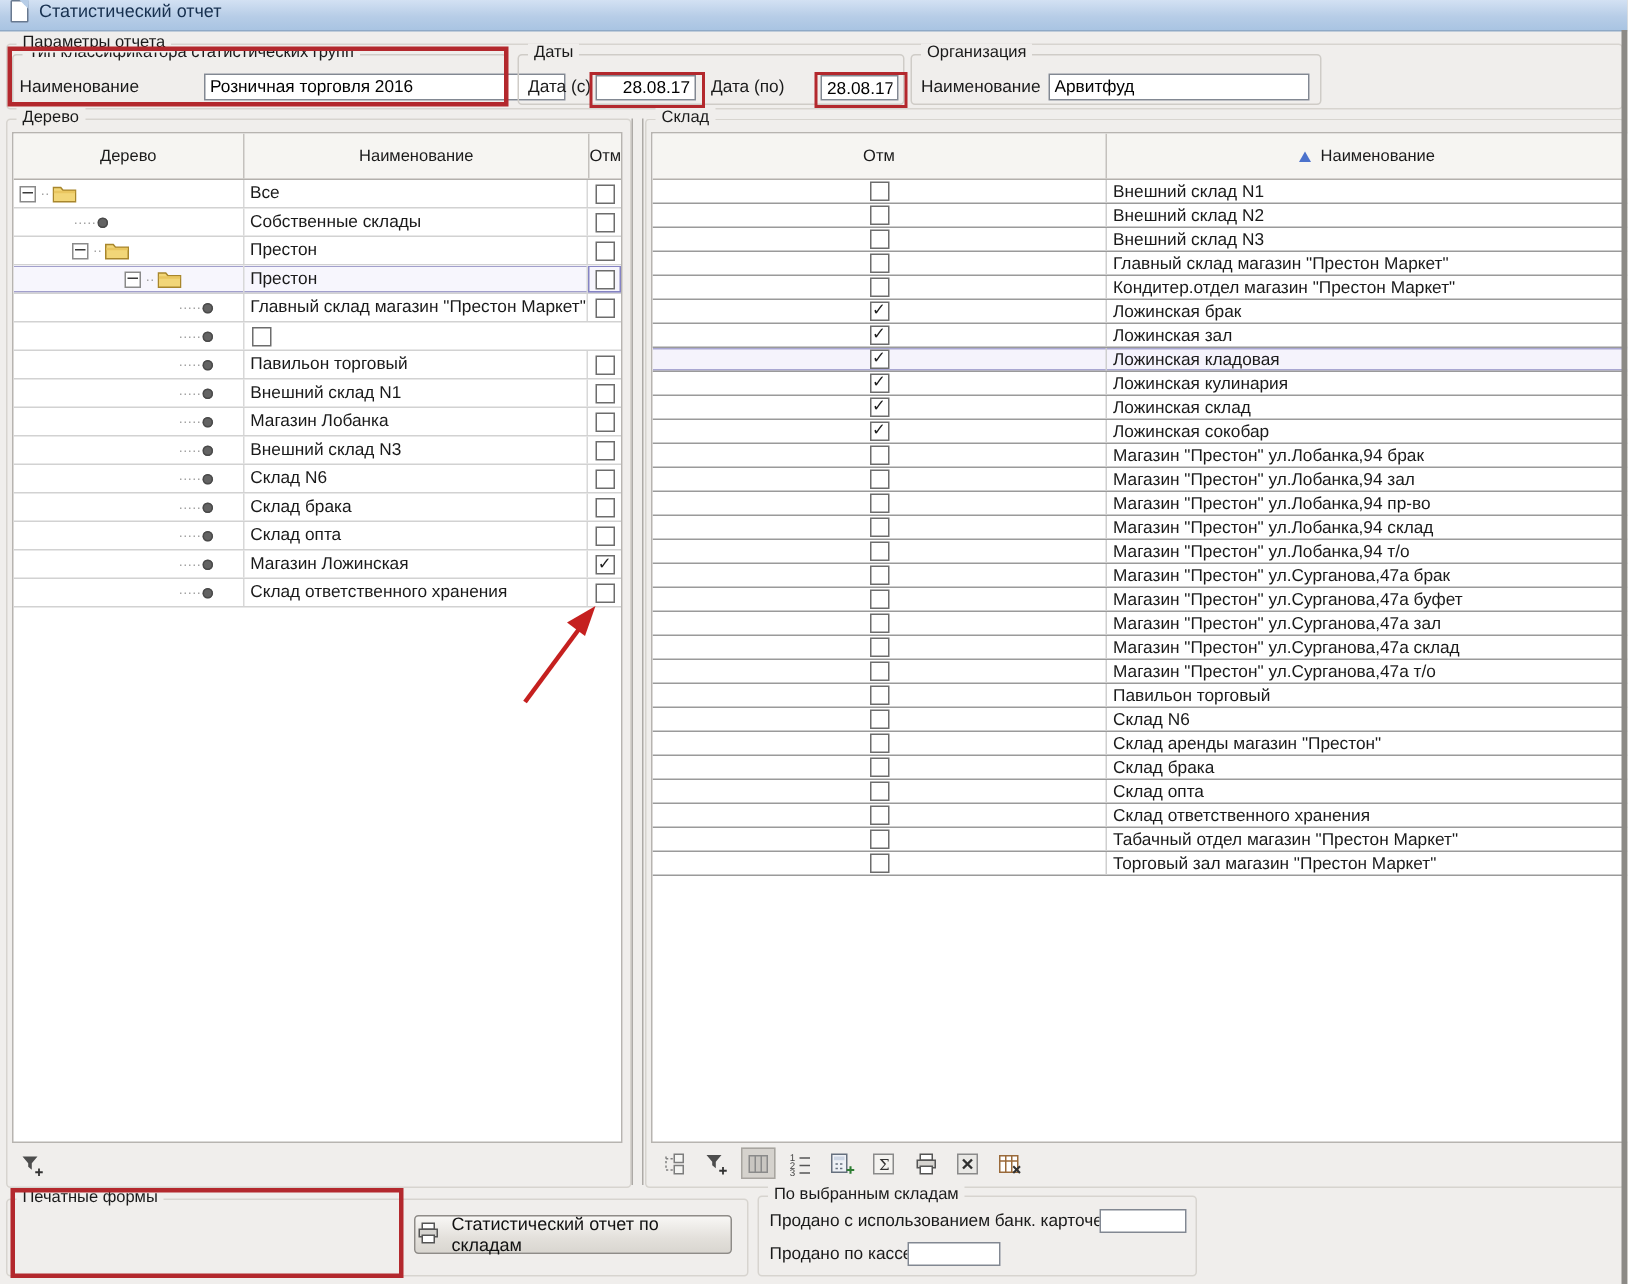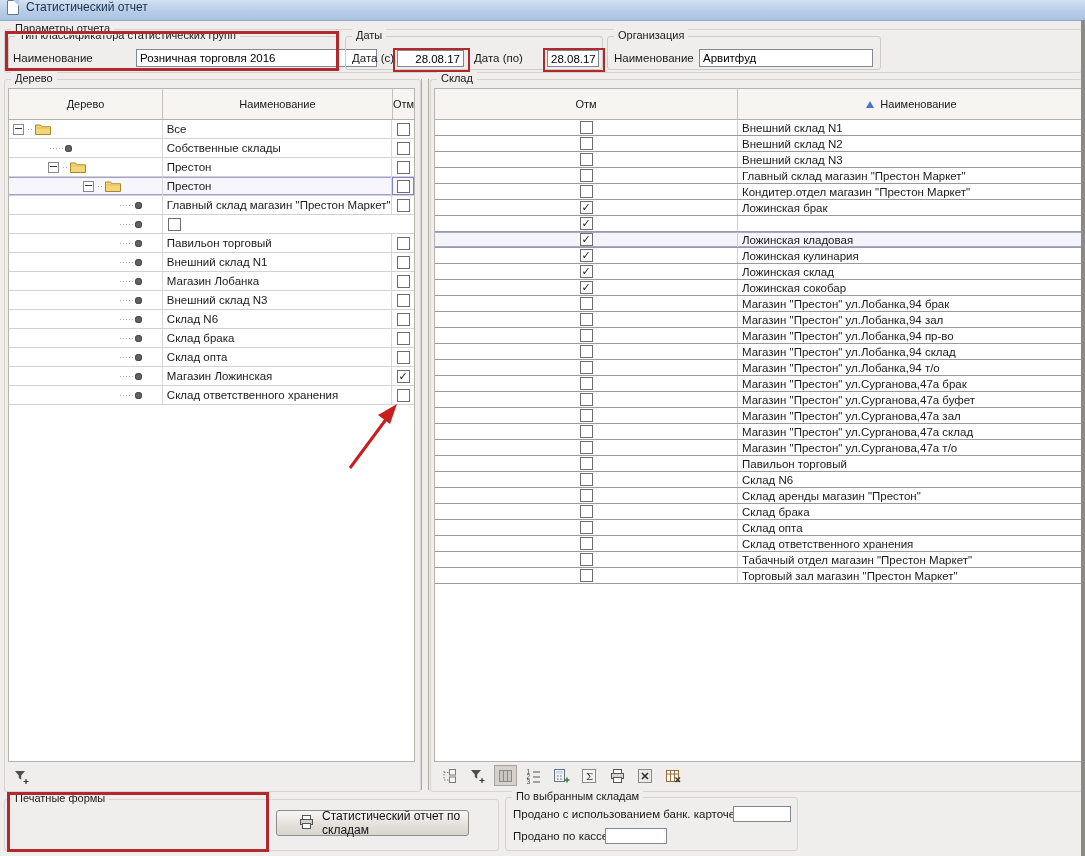--- a/index.html
+++ b/index.html
@@ -351,20 +351,21 @@
         <div class="lrow">
           <div class="lc lc-otm">
             <span class="cb on">✓</span>
           </div>
           <div class="lc lc-name">Ложинская брак</div>
         </div>
         <div class="lrow">
           <div class="lc lc-otm">
             <span class="cb on">✓</span>
           </div>
+          <div class="lc lc-name">Ложинская зал</div>
         </div>
         <div class="lrow sel">
           <div class="lc lc-otm">
             <span class="cb on">✓</span>
           </div>
           <div class="lc lc-name">Ложинская кладовая</div>
         </div>
         <div class="lrow">
           <div class="lc lc-otm">
             <span class="cb on">✓</span>
@@ -556,21 +557,21 @@
           <path d="M10.5 9.5 l4.5 4.5 M15 9.5 l-4.5 4.5" stroke="#333" stroke-width="1.4"></path>
         </svg>
       </span>
     </div>
 
   <div class="right-edge" style="left:1081px;top:20px;width:4px;height:836px;"></div>
 
   <div class="grp" style="left:4px;top:799px;width:493px;height:50px;">
     <span class="lg">Печатные формы</span>
   </div>
-  <div class="btn" style="left:276px;top:810px;width:193px;padding-left:21px;">
+  <div class="btn" style="left:276px;top:810px;width:212px;">
     <span id="btn-print-ico-2"><svg width="17" height="16" viewBox="0 0 17 16">
           <rect x="4.5" y="1.5" width="8" height="4" fill="#fff" stroke="#555"></rect>
           <rect x="2.5" y="5.5" width="12" height="5" fill="#d6d4d0" stroke="#555"></rect>
           <rect x="4.5" y="9.5" width="8" height="5" fill="#fff" stroke="#555"></rect>
         </svg></span>
     <span>Статистический отчет по складам</span>
   </div>
 
   <div class="grp" style="left:505px;top:797px;width:291px;height:52px;">
     <span class="lg">По выбранным складам</span>

